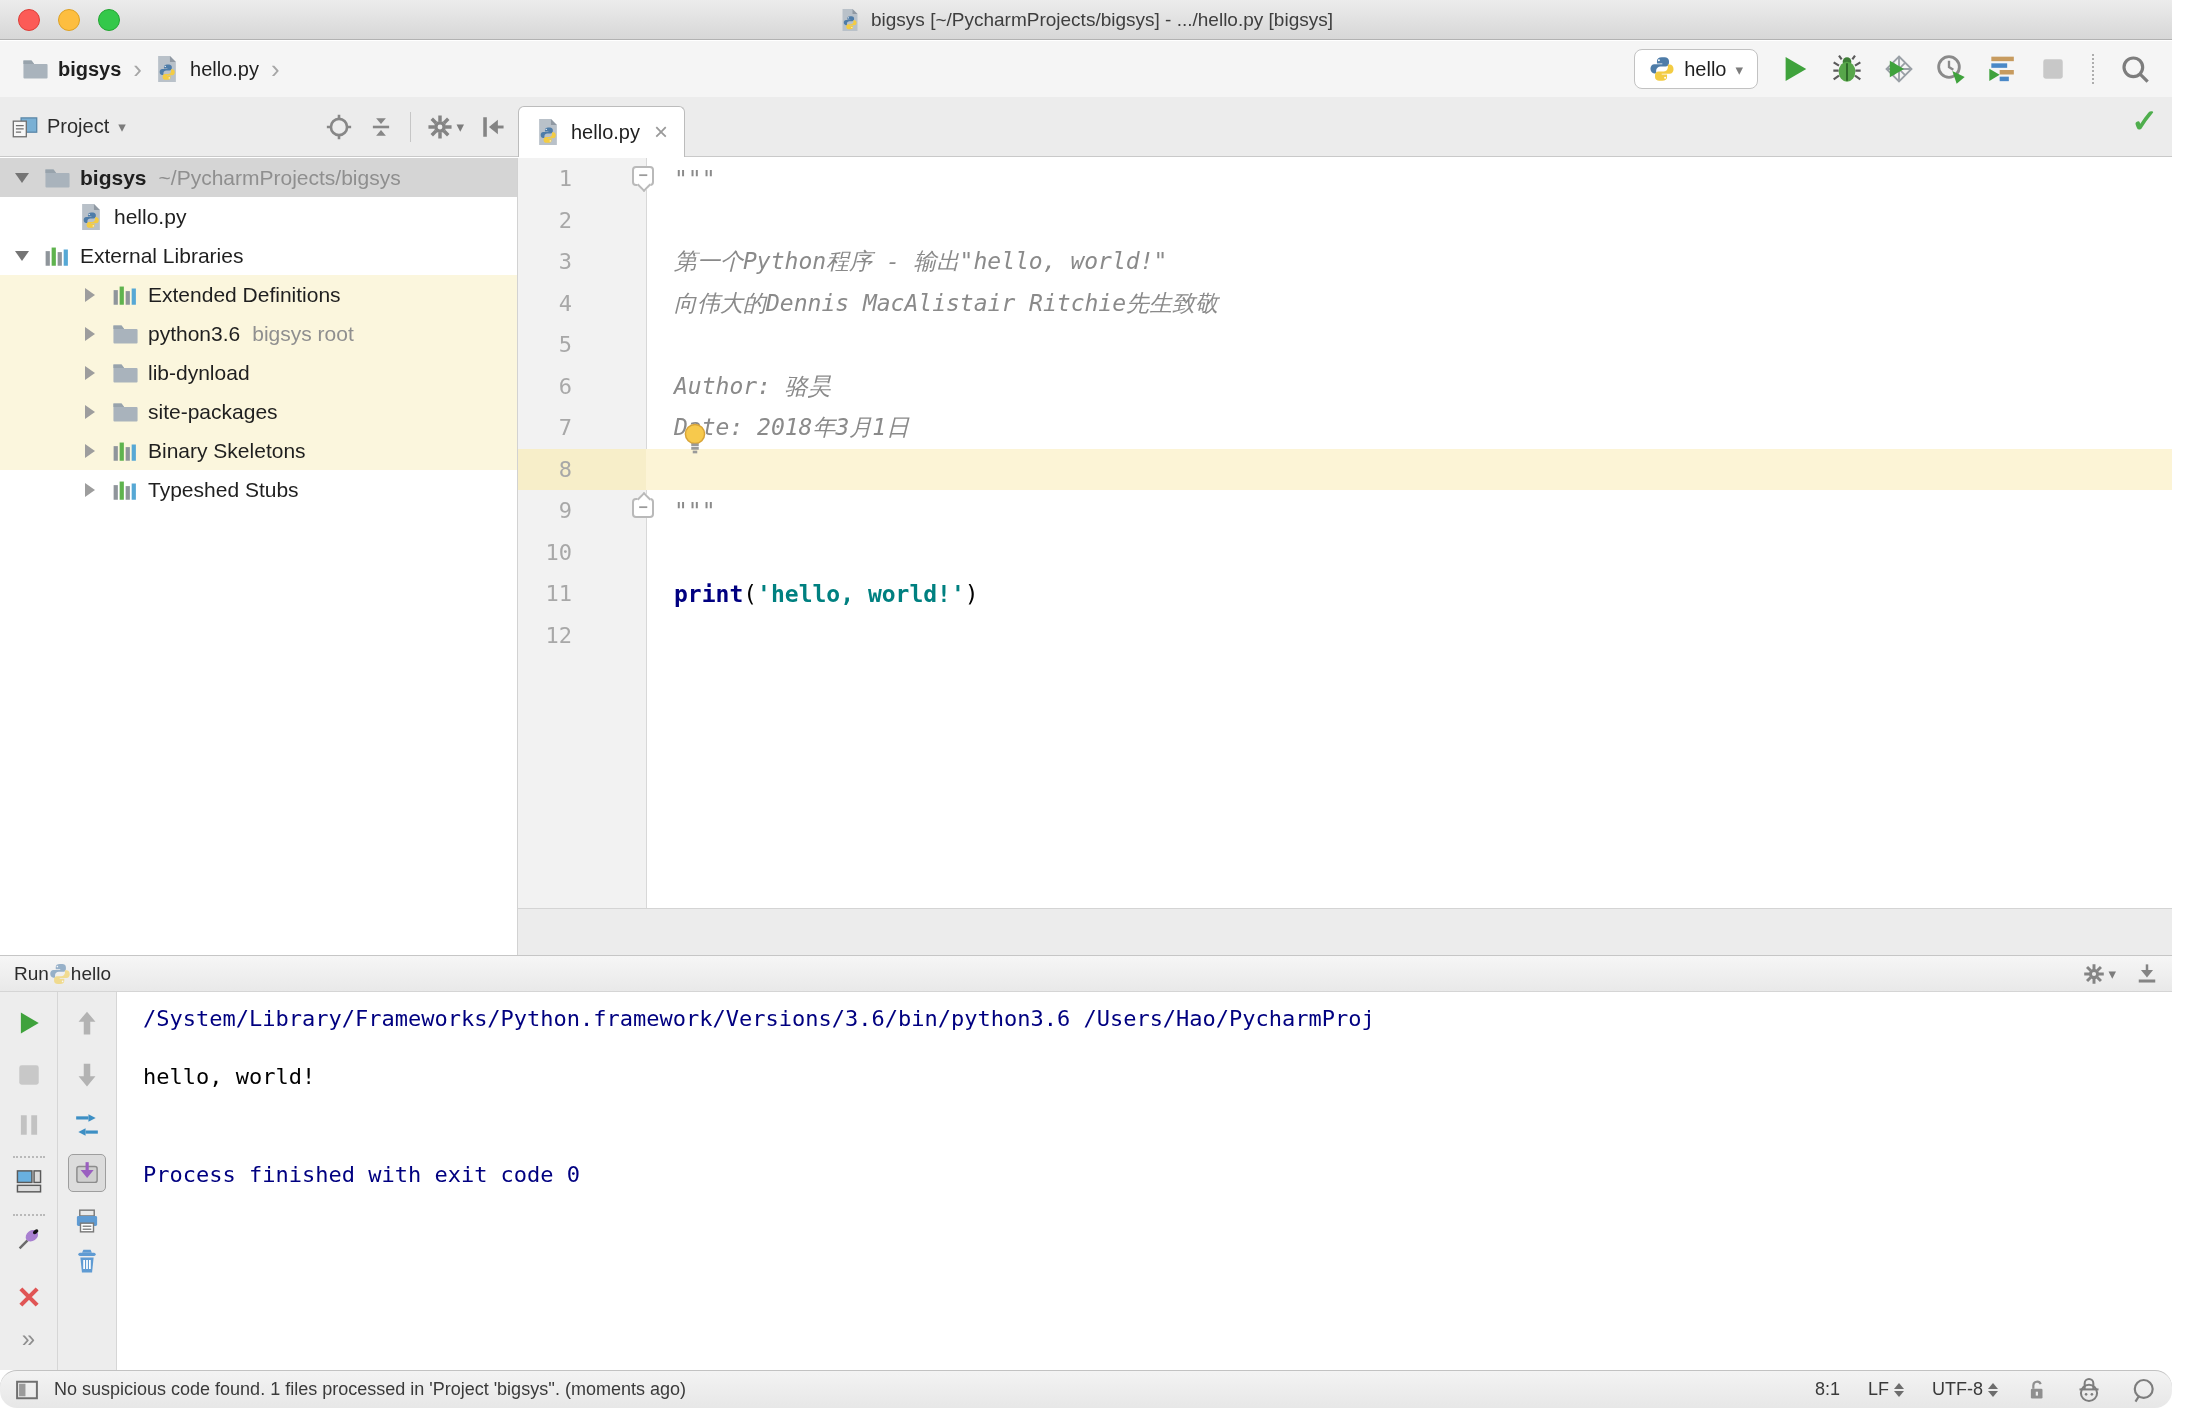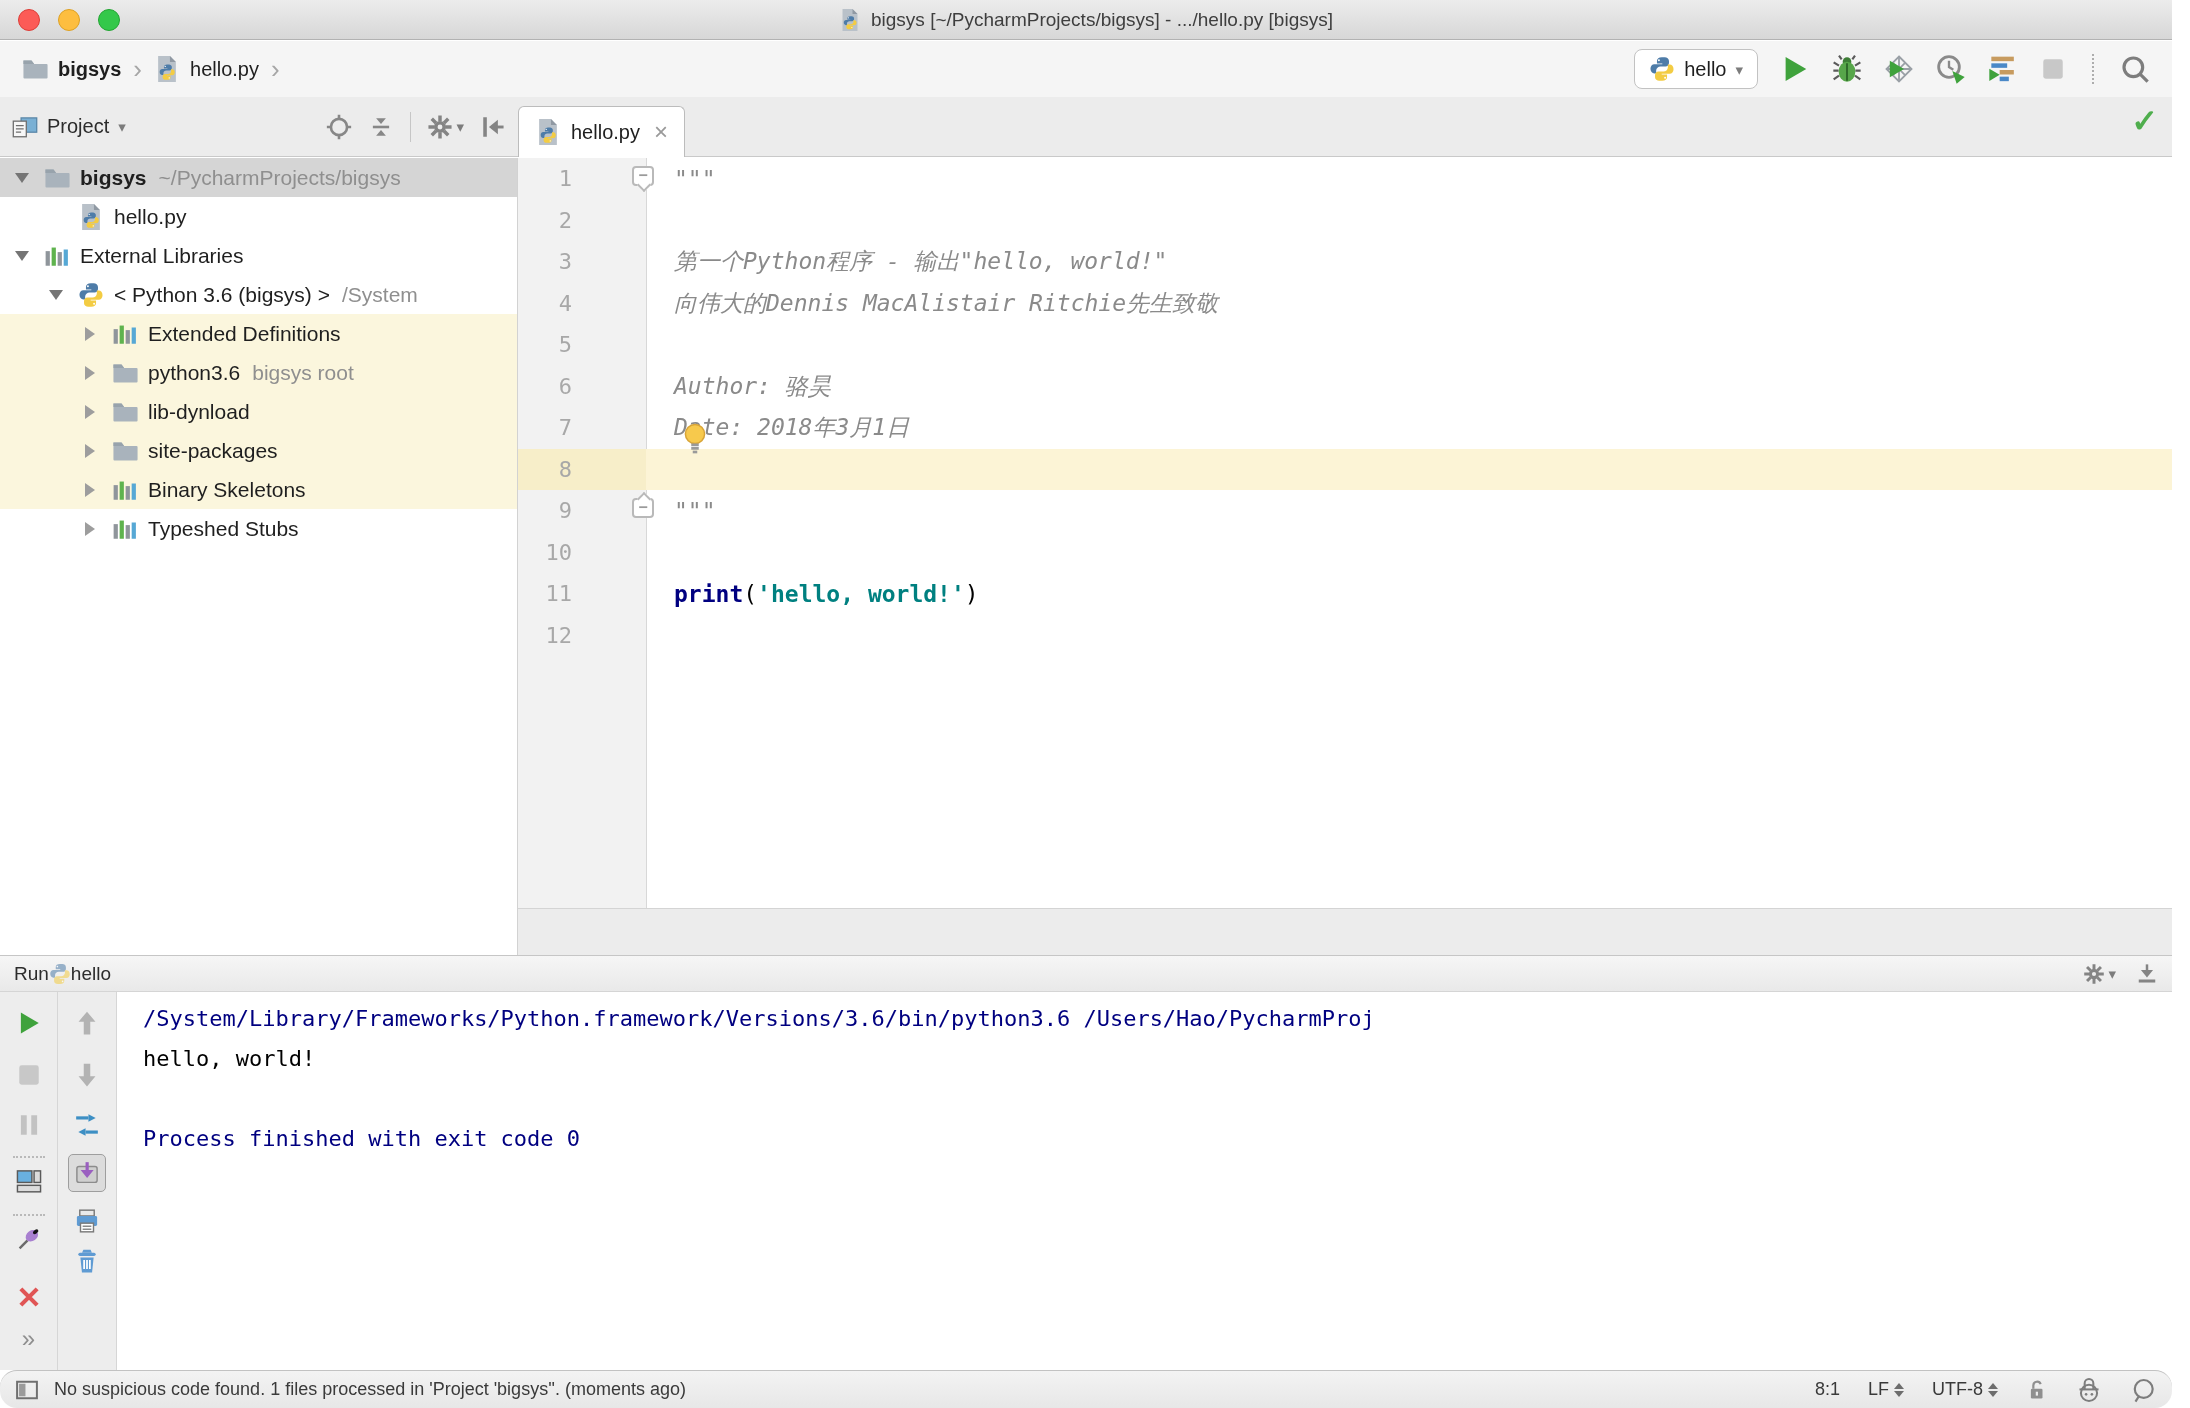--- a/index.html
+++ b/index.html
@@ -109,21 +109,21 @@
     box-sizing:border-box;display:flex;flex-direction:column;align-items:center;}
   .hsep-dot{width:32px;border-top:2px dotted #b9b9b9;}
   .more{color:#8f8f8f;font-size:24px;line-height:22px;}
   .more::before{content:"\00BB";}
   .iconbox{width:38px;height:38px;border:1px solid #9e9e9e;border-radius:5px;background:#dcdcdc;
     display:flex;align-items:center;justify-content:center;box-sizing:border-box;}
   .console{flex:1;background:#fff;overflow:hidden;padding:6px 0 0 26px;}
   .cline{height:40px;display:flex;align-items:center;white-space:pre;
     font:22px "DejaVu Sans Mono",monospace;}
   .cline.sys{color:#000080;}
-  .cline.out{color:#000;}
+  .cline.out{color:#000;margin-top:18px;}
 
   
   .statusbar{position:absolute;left:0;top:1370px;width:100%;height:38px;box-sizing:border-box;
     background:linear-gradient(#f3f3f3,#e7e7e7);border-top:1px solid #c2c2c2;
     display:flex;align-items:center;gap:16px;padding:0 16px;font-size:18px;color:#3a3a3a;border-radius:17px;}
   .sb-right{margin-left:auto;display:flex;align-items:center;gap:28px;}
   .sb-item{display:flex;align-items:center;gap:5px;}
   .updown{display:inline-flex;flex-direction:column;gap:2px;}
   .updown i{display:block;width:0;height:0;border-left:5px solid transparent;border-right:5px solid transparent;}
   .updown .u{border-bottom:6px solid #6d6d6d;}
@@ -353,35 +353,20 @@
           </span>
           <span class="ticon">
             <svg viewBox="0 0 16 16">
               <rect x="1" y="5" width="2.6" height="9" fill="#8f959b"></rect>
               <rect x="4.7" y="2.8" width="2.6" height="11.2" fill="#5fb34e"></rect>
               <rect x="8.4" y="5.6" width="2.6" height="8.4" fill="#8f959b"></rect>
               <rect x="12.1" y="4" width="2.6" height="10" fill="#56a8d5"></rect>
             </svg>
           </span>
           <span class="tlabel">External Libraries</span>
-        </div>
-        <div class="trow" style="padding-left: 44px;">
-          <span class="arrowbox">
-            <span class="arr-down"></span>
-          </span>
-          <span class="ticon">
-            <svg viewBox="0 0 16 16">
-              <path fill="#4e7ca8" d="M7.9.8C6 .8 4.9 1.7 4.9 3v1.6h3.3v.5H3.3C1.9 5.1.9 6.3.9 7.9s1 2.8 2.4 2.8h1.1V8.9c0-1.4 1.3-2.5 2.7-2.5h3.1c1.2 0 2.1-1 2.1-2.1V3c0-1.3-1.3-2.2-2.6-2.2z"></path>
-              <circle cx="6.1" cy="2.6" r=".6" fill="#fff"></circle>
-              <path fill="#f3cc43" d="M8.1 15.2c1.9 0 3-.9 3-2.2v-1.6H7.8v-.5h4.9c1.4 0 2.4-1.2 2.4-2.8s-1-2.8-2.4-2.8h-1.1v1.8c0 1.4-1.3 2.5-2.7 2.5H5.8c-1.2 0-2.1 1-2.1 2.1V13c0 1.3 1.3 2.2 2.6 2.2z"></path>
-              <circle cx="9.9" cy="13.4" r=".6" fill="#fff"></circle>
-            </svg>
-          </span>
-          <span class="tlabel">&lt; Python 3.6 (bigsys) &gt;</span>
-          <span class="thint">/System</span>
         </div>
         <div class="trow lib" style="padding-left: 78px;">
           <span class="arrowbox">
             <span class="arr-right"></span>
           </span>
           <span class="ticon">
             <svg viewBox="0 0 16 16">
               <rect x="1" y="5" width="2.6" height="9" fill="#8f959b"></rect>
               <rect x="4.7" y="2.8" width="2.6" height="11.2" fill="#5fb34e"></rect>
               <rect x="8.4" y="5.6" width="2.6" height="8.4" fill="#8f959b"></rect>

